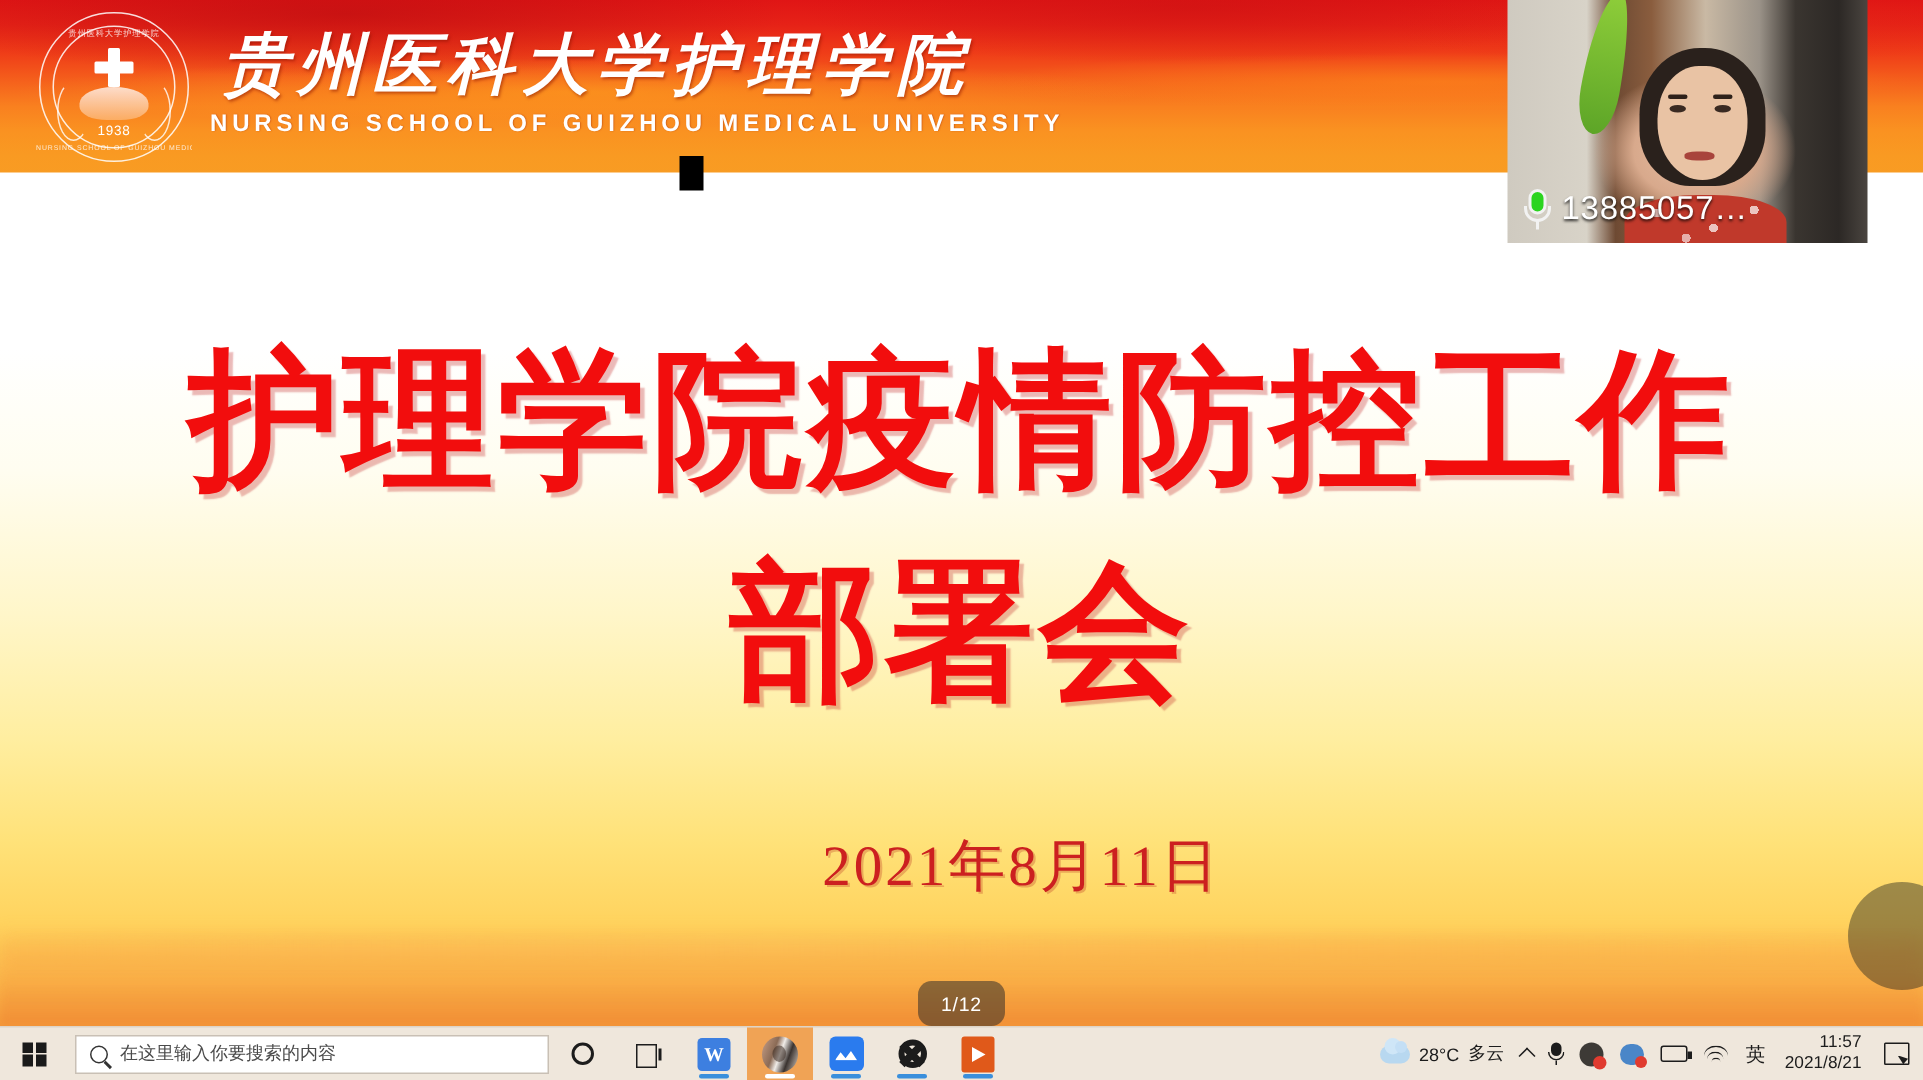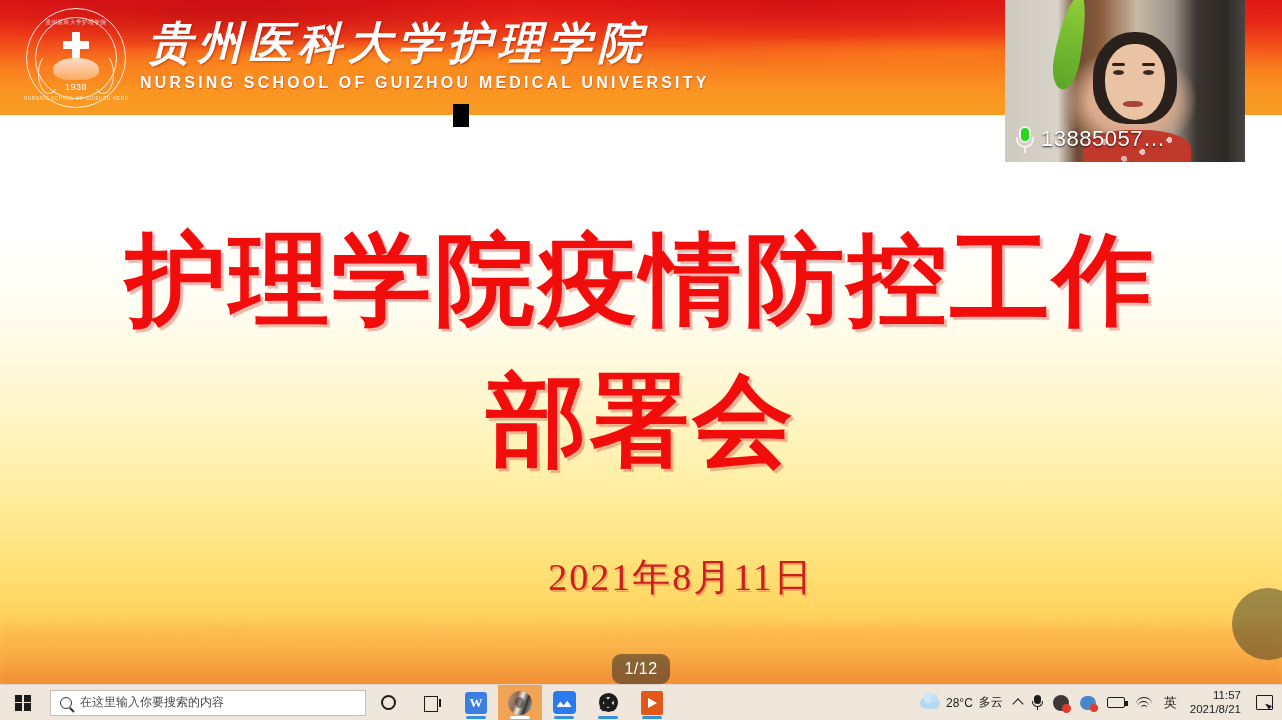--- a/index.html
+++ b/index.html
@@ -158,21 +158,21 @@
     text-shadow:1.5px 1.5px 0 rgba(170,20,20,.25);
     white-space:nowrap;
     margin-left:40px;
   }
 
   
   #slide-counter {
     position:absolute; left:612px; top:654px;
     width:58px; height:30px; border-radius:9px;
     background:rgba(40,40,40,.52);
-    color:#ffffff; font-size:16px;
+    color:#ffffff; font-size:13px;
     display:flex; align-items:center; justify-content:center;
     letter-spacing:.5px;
   }
 
   
   #video-thumb {
     position:absolute; left:1005px; top:0; width:240px; height:162px;
     overflow:hidden;
     background:
       radial-gradient(ellipse 90px 70px at 52% 62%, #e8c0a5 0%, #d8a98c 45%, rgba(200,150,120,0) 75%),

